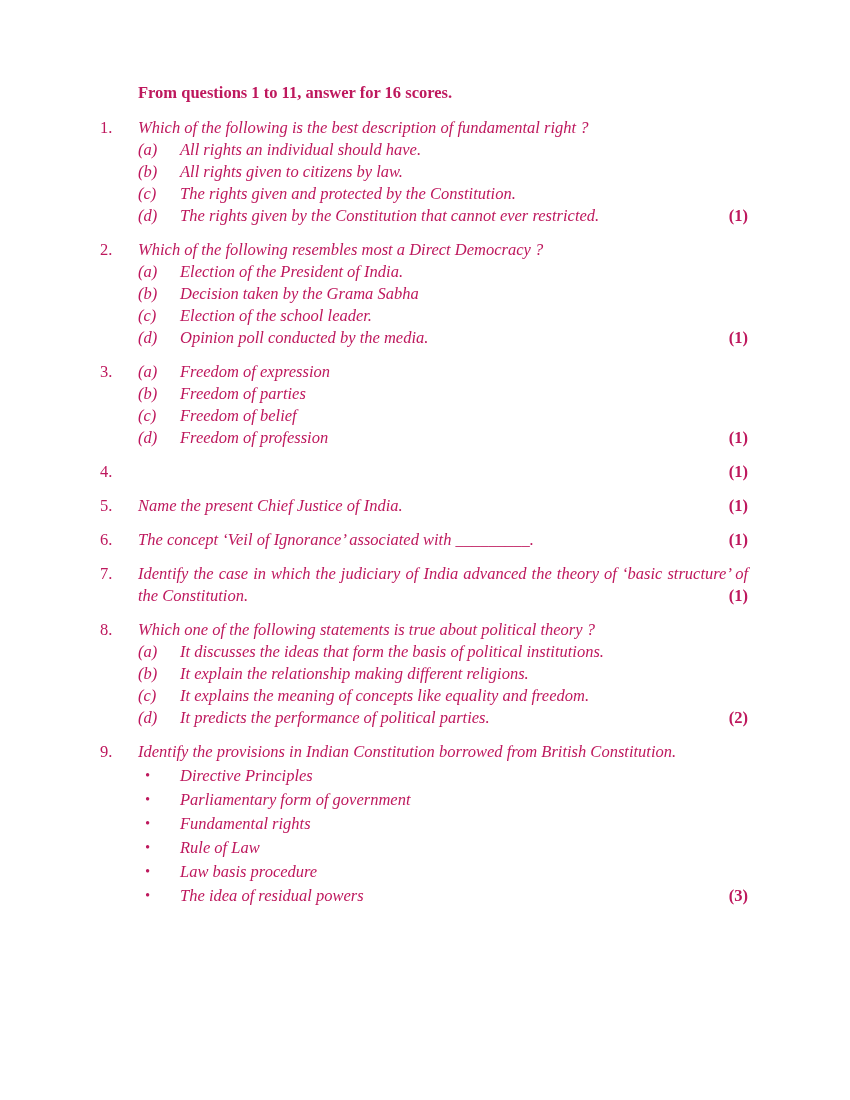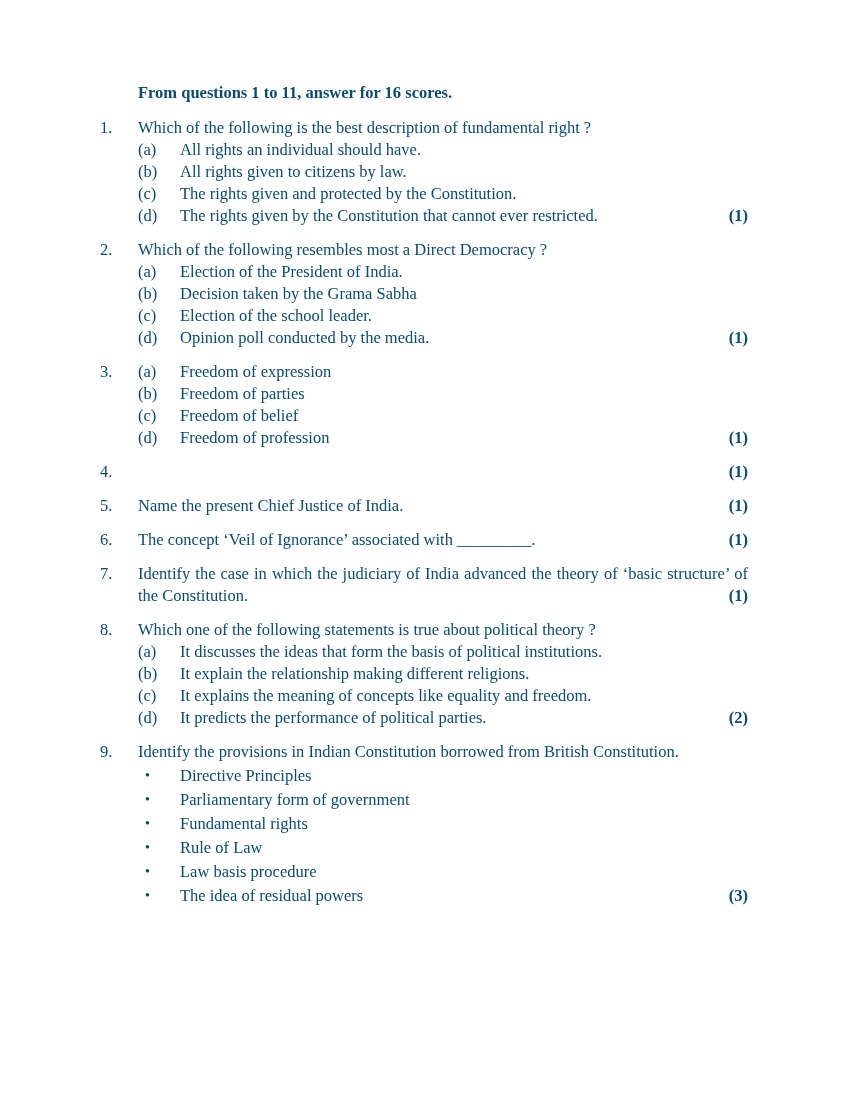--- a/index.html
+++ b/index.html
@@ -6,21 +6,21 @@
     margin: 0;
     padding: 0;
     background: #ffffff;
   }
   .sheet {
     position: relative;
     width: 850px;
     height: 932px;
     background: #ffffff;
     font-family: "Liberation Serif", serif;
-    color: #0c4a6e;
+    color: #be185d;
     font-size: 16.5px;
     line-height: 22px;
     margin: 0 auto;
     overflow: hidden;
   }
   .content {
     position: absolute;
     left: 100px;
     top: 82px;
     width: 648px;
@@ -36,20 +36,21 @@
     align-items: flex-start;
     margin-bottom: 12px;
   }
   .qnum {
     width: 38px;
     flex: none;
   }
   .qbody {
     width: 610px;
     flex: none;
+    font-style: italic;
   }
   .qtext {
     text-align: justify;
   }
   .opt {
     display: flex;
     align-items: flex-start;
   }
   .opt.bullet {
     margin-top: 2px;

